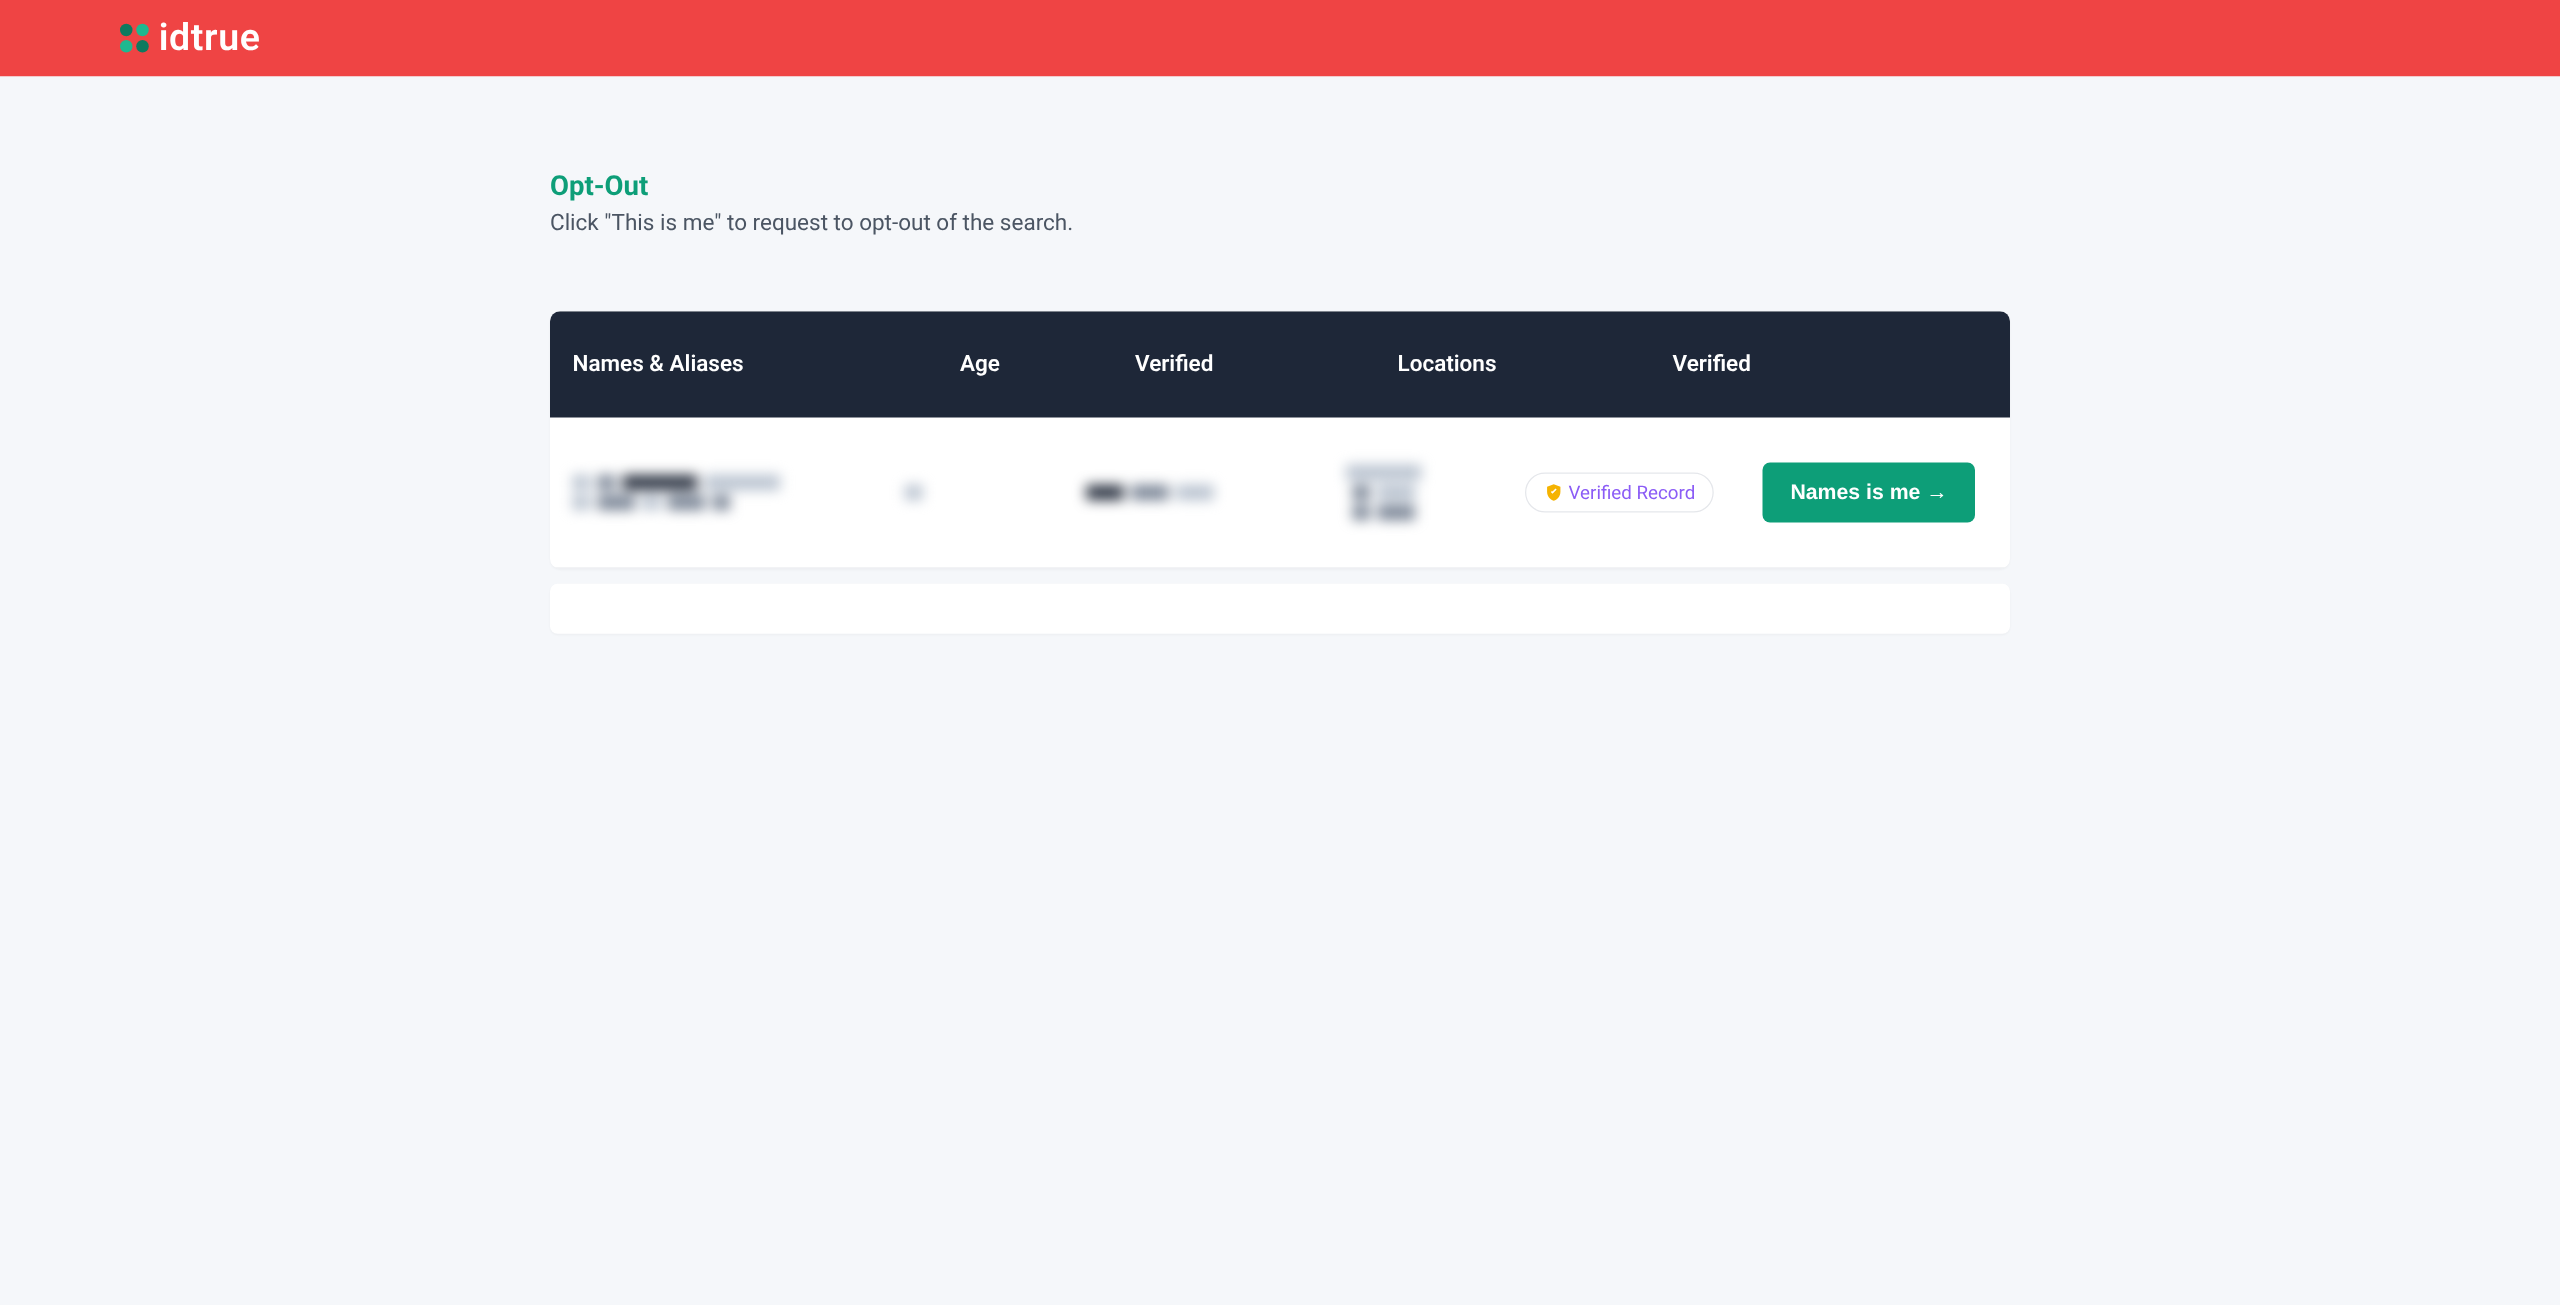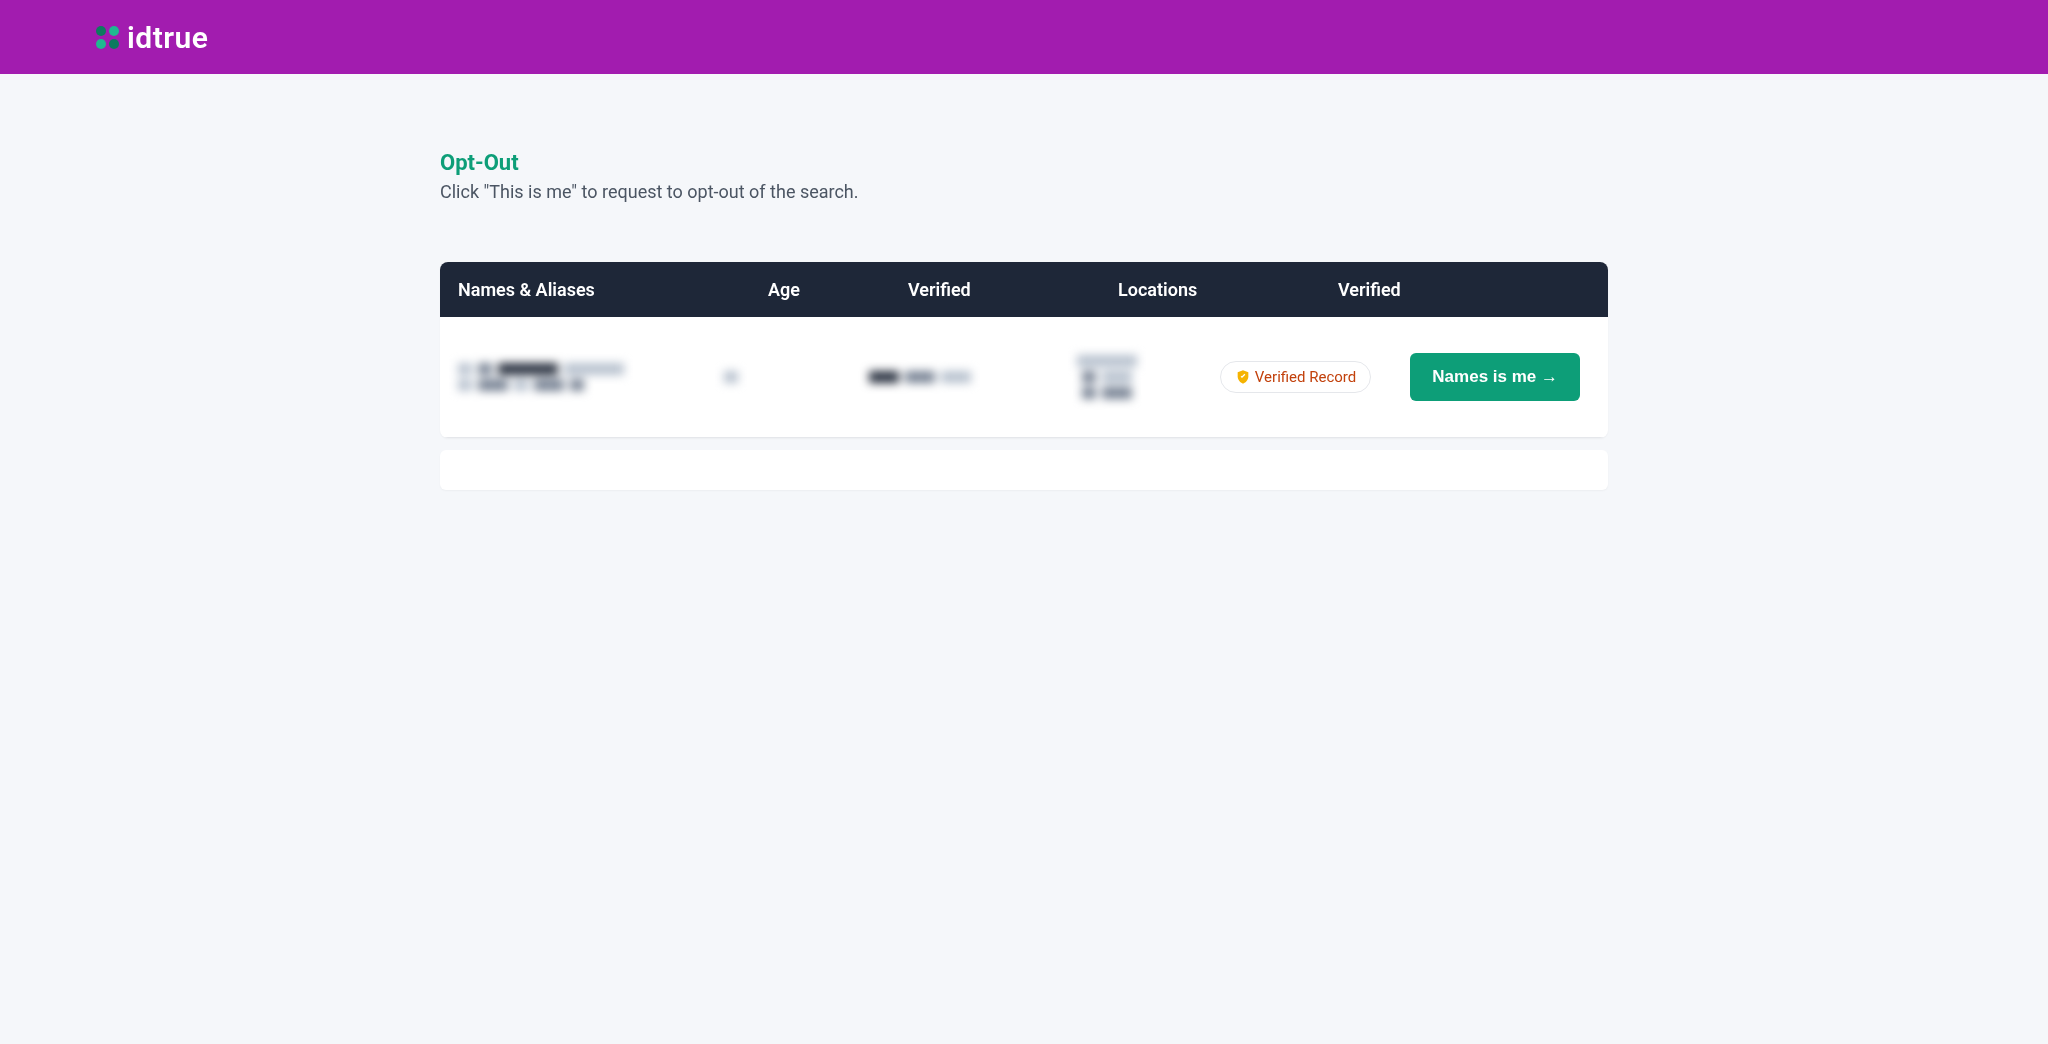--- a/index.html
+++ b/index.html
@@ -3,22 +3,22 @@
 <meta charset="utf-8">
 <style>
   * { margin: 0; padding: 0; box-sizing: border-box; }
   body {
     font-family: -apple-system, BlinkMacSystemFont, "Segoe UI", Roboto, Helvetica, Arial, sans-serif;
     background: #f5f7fa;
     color: #0f1729;
     min-height: 1044px;
   }
   .header {
-    background: #a21caf;
-    height: 74px;
+    background: #ef4444;
+    height: 61px;
     display: flex;
     align-items: center;
     padding: 0 96px;
   }
   .logo {
     display: flex;
     align-items: center;
     gap: 8px;
   }
   .logo-icon {
@@ -85,21 +85,21 @@
   .results-card {
     background: #ffffff;
     border-radius: 8px;
     overflow: hidden;
     box-shadow: 0 1px 2px rgba(0,0,0,0.04);
   }
   .results-header {
     background: #1e2738;
     display: flex;
     align-items: flex-end;
-    padding: 17px 0;
+    padding: 32px 0;
   }
   .col {
     color: #ffffff;
     font-size: 18px;
     font-weight: 600;
     padding: 0 18px;
   }
   .col-names { width: 310px; }
   .col-age { width: 140px; }
   .col-locations { width: 210px; }
@@ -146,21 +146,21 @@
   .rchip.dark { background: #2a3241; }
 
   .verified-badge {
     display: inline-flex;
     align-items: center;
     gap: 4px;
     border: 1px solid #e5e7eb;
     border-radius: 999px;
     padding: 6px 14px;
     font-size: 15px;
-    color: #c2410c;
+    color: #8b5cf6;
     white-space: nowrap;
   }
   .shield-icon {
     width: 16px;
     height: 16px;
     display: inline-block;
   }
   .cta-button {
     background: #0d9e78;
     color: #ffffff;

